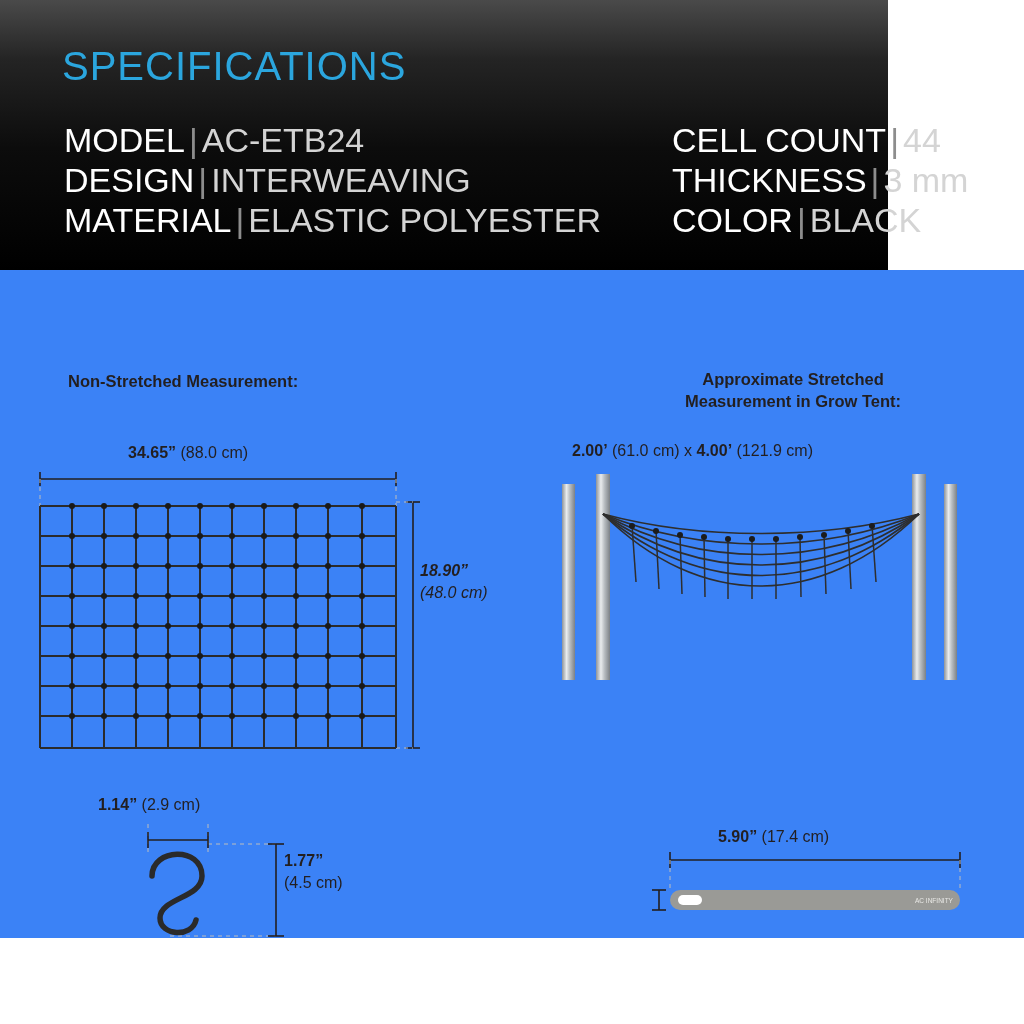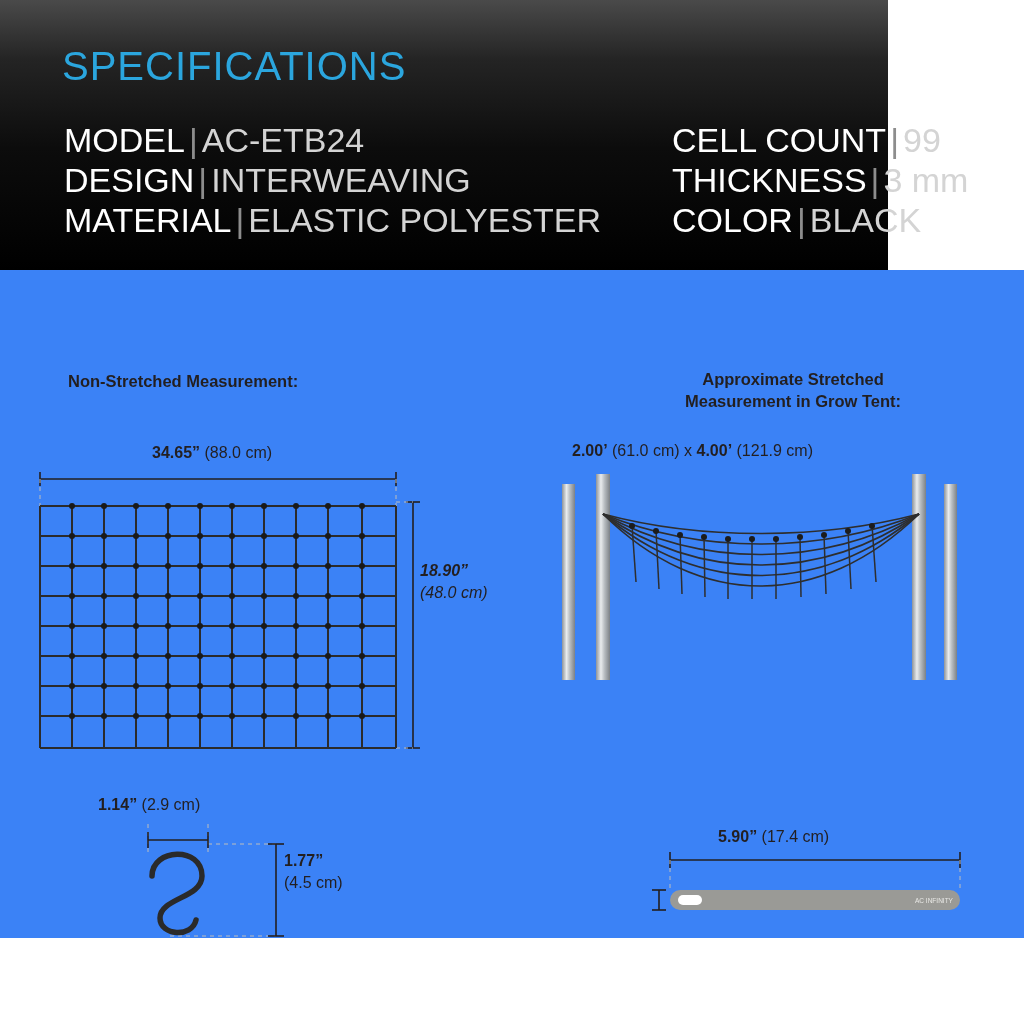--- a/index.html
+++ b/index.html
@@ -36,21 +36,21 @@
   .cap{
     position:absolute;font-size:16.5px;font-weight:bold;color:#231f20;line-height:22px;
   }
   .cap-left{left:68px;top:100px;}
   .cap-right{left:650px;top:98px;text-align:center;width:286px;}
 
   .dim-label{position:absolute;font-size:16px;color:#231f20;line-height:22px;}
   .dim-label b{font-weight:bold;}
 
   
-  .net-top-dim{left:128px;top:172px;margin-left:24px;}
+  .net-top-dim{left:128px;top:172px;}
   .net-right-dim{left:420px;top:290px;font-style:italic;}
   .stretch-dim{left:572px;top:170px;}
 
   
   .hook-top-dim{left:98px;top:524px;}
   .hook-right-dim{left:284px;top:580px;}
 
   
   .strap-top-dim{left:718px;top:556px;}
   .strap-left-dim{left:568px;top:594px;text-align:right;width:100px;}
@@ -73,21 +73,21 @@
       <div class="spec-row">
         <span class="spec-key">DESIGN</span><span class="spec-sep">|</span><span class="spec-val">INTERWEAVING</span>
       </div>
       <div class="spec-row">
         <span class="spec-key">MATERIAL</span><span class="spec-sep">|</span><span class="spec-val">ELASTIC POLYESTER</span>
       </div>
     </div>
 
     <div class="spec-col right">
       <div class="spec-row">
-        <span class="spec-key">CELL COUNT</span><span class="spec-sep">|</span><span class="spec-val">99</span>
+        <span class="spec-key">CELL COUNT</span><span class="spec-sep">|</span><span class="spec-val">44</span>
       </div>
       <div class="spec-row">
         <span class="spec-key">THICKNESS</span><span class="spec-sep">|</span><span class="spec-val">3 mm</span>
       </div>
       <div class="spec-row">
         <span class="spec-key">COLOR</span><span class="spec-sep">|</span><span class="spec-val">BLACK</span>
       </div>
     </div>
   </div>
 

